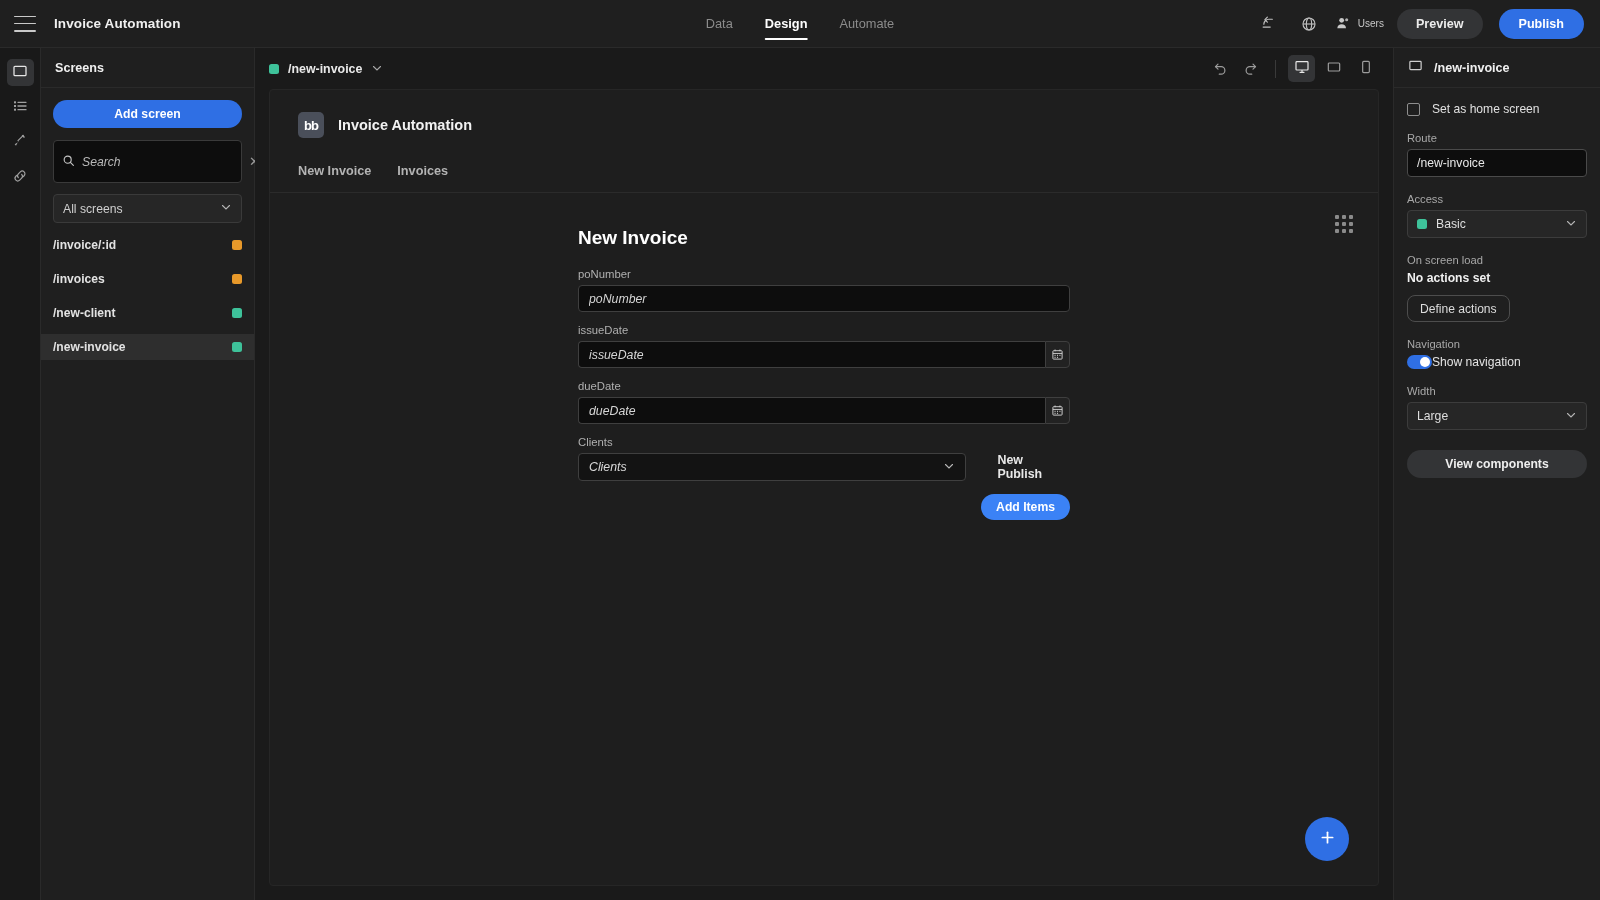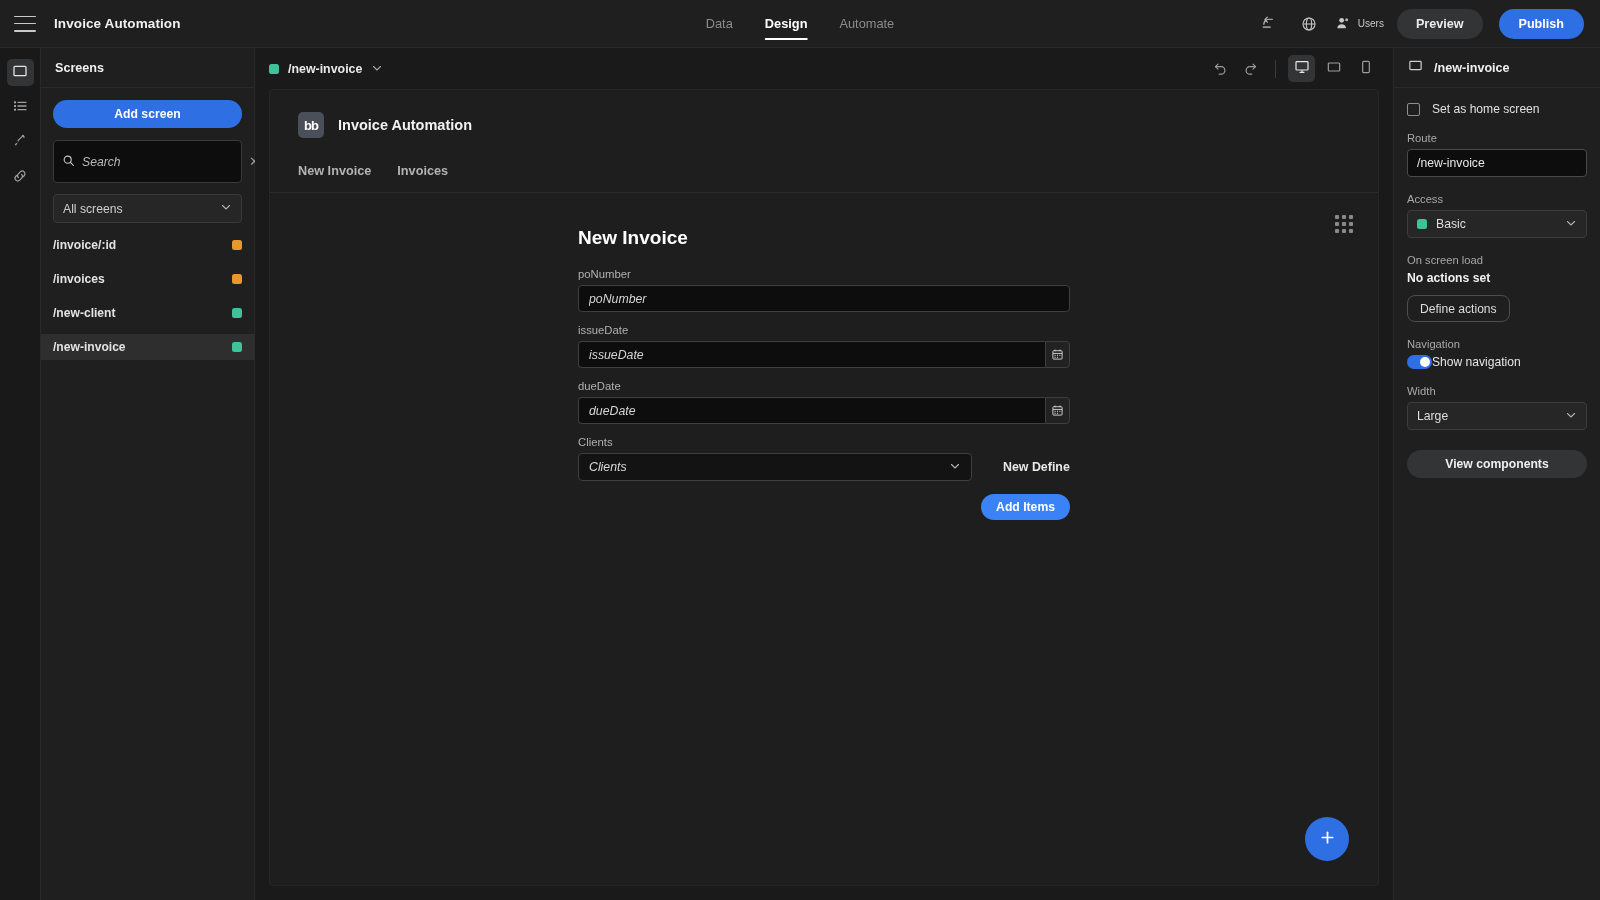--- a/index.html
+++ b/index.html
@@ -441,21 +441,21 @@
               <label class="flabel">Clients</label>
               <div class="clients-row">
                 <div class="fselect">
                   <span>Clients</span>
                   <span>
                     <svg width="12" height="12" viewBox="0 0 24 24" fill="none" stroke="#b8b8b8" stroke-width="2.2" stroke-linecap="round">
                         <polyline points="5 9 12 16 19 9"></polyline>
                       </svg>
                   </span>
                 </div>
-                <div class="link-btn">New Define</div>
+                <div class="link-btn">New Publish</div>
               </div>
             </div>
 
             <div class="actions">
               <button class="btn-add-items">Add Items</button>
             </div>
           </div>
         </div>
 
         <div class="fab">

